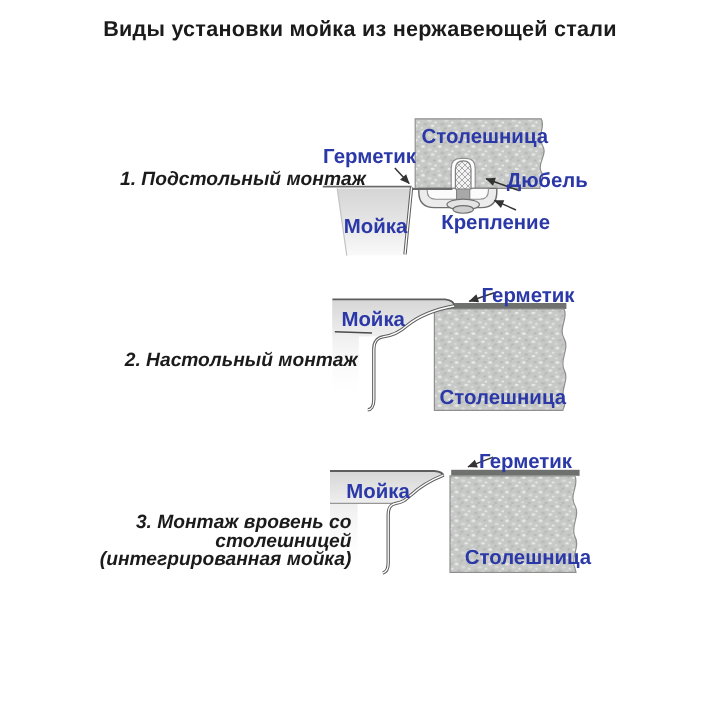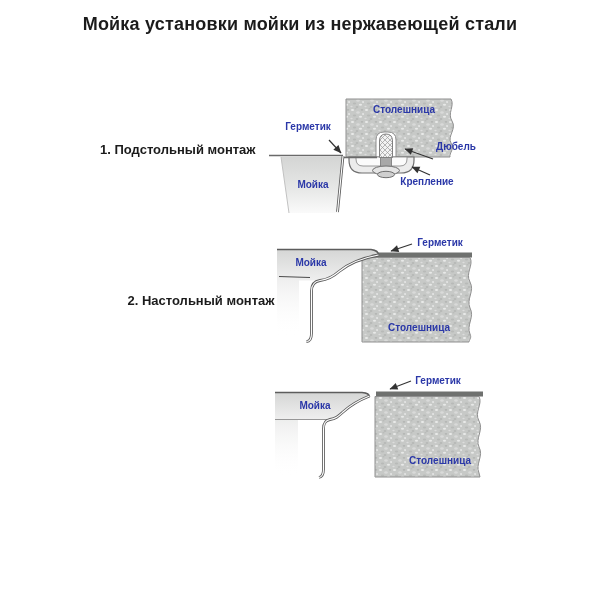--- a/index.html
+++ b/index.html
@@ -12,26 +12,26 @@
     font-family:"Liberation Sans", sans-serif;
   }
   .gfx{position:absolute;left:0;top:0;}
   .title{
     position:absolute;left:0;top:14px;width:600px;margin:0;
     text-align:center;font-size:18px;font-weight:bold;letter-spacing:.2px;
     color:var(--text-black);
   }
   .blk{
     position:absolute;color:var(--text-black);font-weight:bold;
-    font-size:13px;line-height:15.5px;white-space:nowrap;
+    font-size:16px;line-height:15.5px;white-space:nowrap;font-style:italic;
   }
   .blk.center{transform:translateX(-50%);text-align:right;margin-top:24px;}
   .blu{
     position:absolute;transform:translateX(-50%);
-    color:var(--accent-blue);font-weight:bold;font-size:10px;white-space:nowrap;
+    color:var(--accent-blue);font-weight:bold;font-size:17px;white-space:nowrap;
   }
 </style>
 </head>
 <body>
 
 <div class="stage">
 
   <svg class="gfx" width="600" height="600" viewBox="0 0 600 600">
     <defs>
       <pattern id="speckle" width="14" height="12" patternUnits="userSpaceOnUse">
@@ -123,36 +123,41 @@
       <path d="M275,419.5 L330,419.5" stroke="#979797" stroke-width="1" fill="none"></path>
       <path d="M275,392.5 L362,392.5 Q369.5,393 369.5,397" stroke="#5d5d5d" stroke-width="1.6" fill="none"></path>
       <path d="M369.5,396 C357,401 349,406.5 343,412 C338,416.5 336,418.5 330,419.5
                C324.5,420.5 323.5,424 323.5,429 L323.5,469 C323.5,474.5 321.5,477 319,477.5" stroke="#5d5d5d" stroke-width="2.8" fill="none"></path>
       <path d="M369.5,396 C357,401 349,406.5 343,412 C338,416.5 336,418.5 330,419.5
                C324.5,420.5 323.5,424 323.5,429 L323.5,469 C323.5,474.5 321.5,477 319,477.5" stroke="#ffffff" stroke-width="1.1" fill="none"></path>
       <path d="M411,381 L390,389" stroke="#333333" stroke-width="1.2" fill="none" marker-end="url(#arrow)"></path>
     </g>
   </svg>
 
-  <h1 class="title">Мойка установки мойки из нержавеющей стали</h1>
+  <h1 class="title">Виды установки мойка из нержавеющей стали</h1>
 
   <div class="blk" style="left:100px;top:142px;">
     <span>1. Подстольный монтаж</span>
   </div>
 
   <div class="blk center" style="left:201px;top:269px;">
     <div>2. Настольный монтаж</div>
   </div>
 
+  <div class="blk center" style="left:188px;top:404px;">
+    <div>3. Монтаж вровень со</div>
+    <div>столешницей</div>
+    <div>(интегрированная мойка)</div>
+  </div>
 
   <span class="blu" style="left:404px;top:104px;">Столешница</span>
   <span class="blu" style="left:308px;top:121px;">Герметик</span>
   <span class="blu" style="left:313px;top:179px;">Мойка</span>
   <span class="blu" style="left:456px;top:141px;">Дюбель</span>
-  <span class="blu" style="left:427px;top:176px;text-align:center;">Крепление</span>
+  <span class="blu" style="left:413px;top:176px;text-align:center;">Крепление</span>
 
   <span class="blu" style="left:311px;top:257px;">Мойка</span>
   <span class="blu" style="left:440px;top:237px;">Герметик</span>
   <span class="blu" style="left:419px;top:322px;">Столешница</span>
 
   <span class="blu" style="left:315px;top:400px;">Мойка</span>
   <span class="blu" style="left:438px;top:375px;">Герметик</span>
   <span class="blu" style="left:440px;top:455px;">Столешница</span>
 </div>
 

